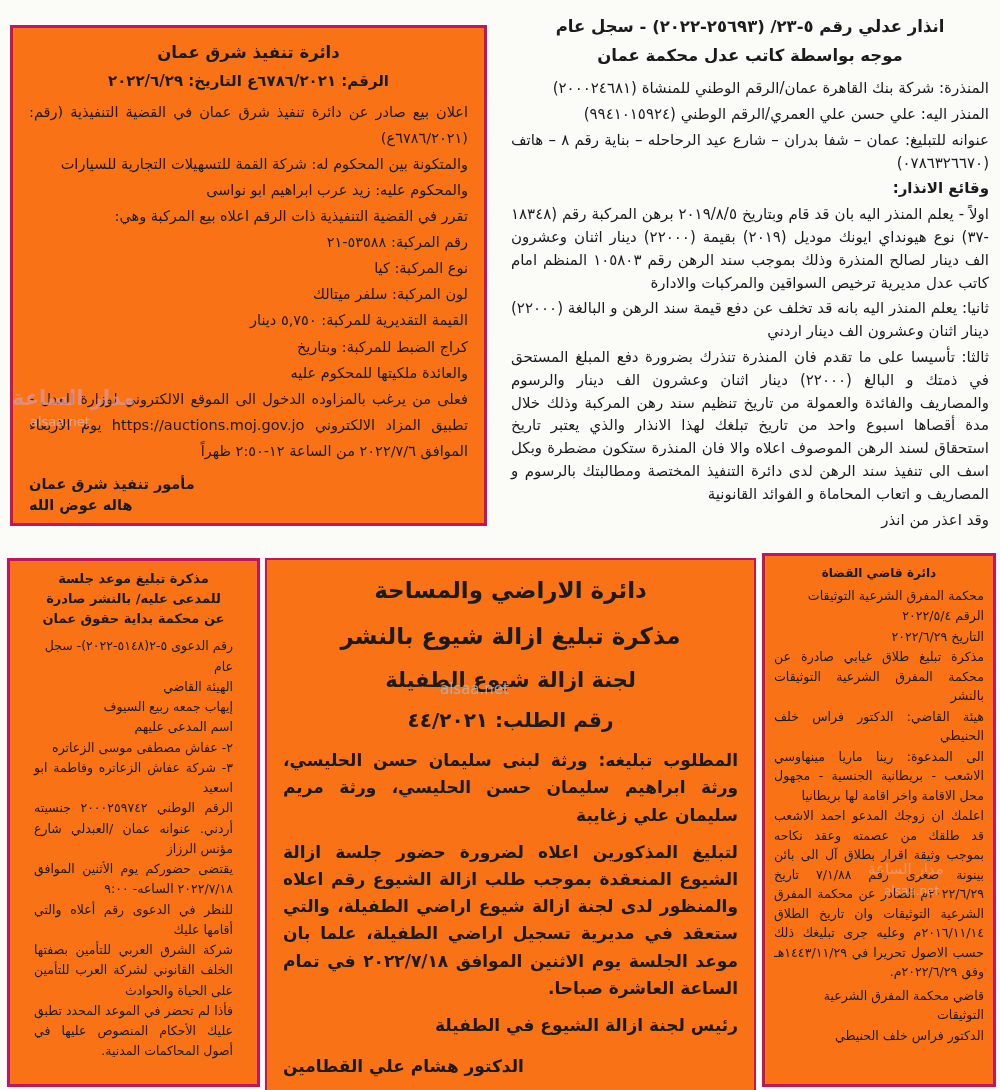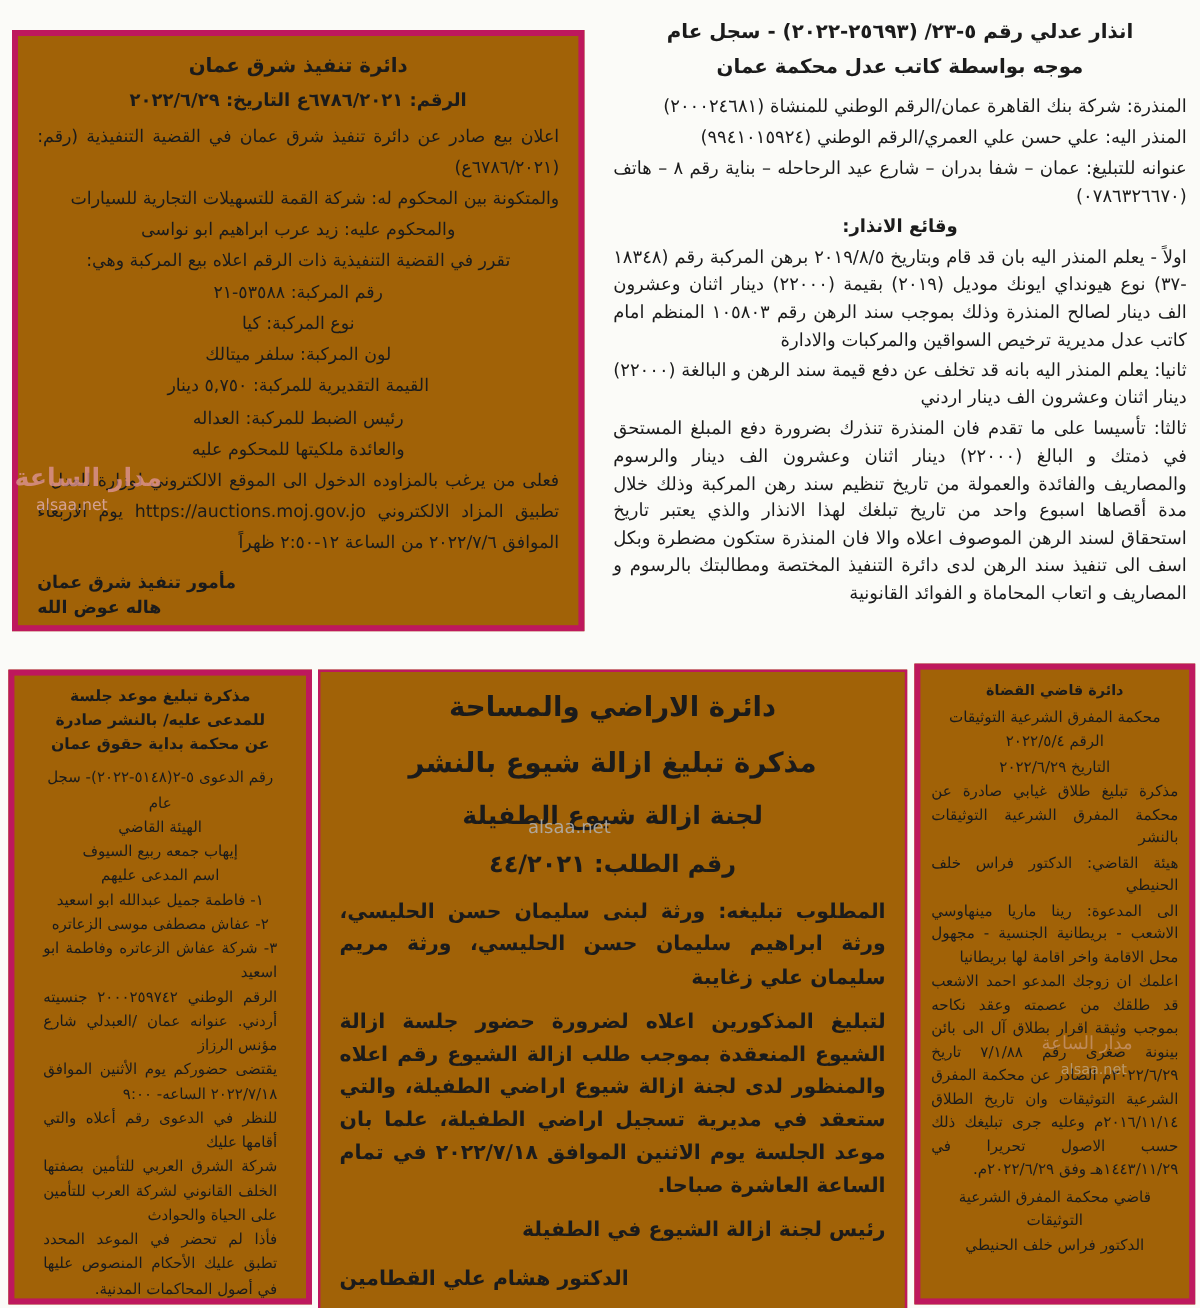--- a/index.html
+++ b/index.html
@@ -3,24 +3,24 @@
 <meta charset="utf-8">
 <style>
   * { margin:0; padding:0; box-sizing:border-box; }
   html,body { background:#efefec; }
   body {
     width:1000px; height:1090px; position:relative; overflow:hidden;
     background:#fbfbf8; color:#1b1b1b;
     font-family:"DejaVu Sans","Liberation Sans",sans-serif;
   }
   .notice { position:absolute; direction:rtl; overflow:hidden; }
-  .bordered { border:5px solid #be185d; background:#a16207; }
+  .bordered { border:3px solid #be185d; background:#f97316; }
   .bold { font-weight:bold; }
   .j { text-align:justify; }
-  p { text-align:center; }
+  p { text-align:right; }
 
   
   .n-warning { left:505px; top:12px; width:490px; height:527px; padding:2px 6px; font-size:15px; line-height:1.52; }
   .n-warning p { margin-bottom:3px; }
   .w-t1 { font-size:16.5px; font-weight:bold; text-align:center; margin-bottom:4px; }
   .w-t2 { font-size:16.5px; font-weight:bold; text-align:center; margin-bottom:9px; }
 
   
   .n-execution { left:10px; top:25px; width:477px; height:501px; padding:10px 16px 8px; font-size:14.5px; line-height:1.8; }
   .e-title { font-size:16.5px; font-weight:bold; text-align:center; }
@@ -60,50 +60,50 @@
 <section class="notice n-warning" lang="ar">
   <div class="w-t1">انذار عدلي رقم ٥-٢٣/ (٢٥٦٩٣-٢٠٢٢) - سجل عام</div>
   <div class="w-t2">موجه بواسطة كاتب عدل محكمة عمان</div>
   <p class="j">المنذرة: شركة بنك القاهرة عمان/الرقم الوطني للمنشاة (٢٠٠٠٢٤٦٨١)</p>
   <p class="j">المنذر اليه: علي حسن علي العمري/الرقم الوطني (٩٩٤١٠١٥٩٢٤)</p>
   <p class="j">عنوانه للتبليغ: عمان – شفا بدران – شارع عيد الرحاحله – بناية رقم ٨ – هاتف (٠٧٨٦٣٢٦٦٧٠)</p>
   <p class="bold">وقائع الانذار:</p>
   <p class="j">اولاً - يعلم المنذر اليه بان قد قام وبتاريخ ٢٠١٩/٨/٥ برهن المركبة رقم (١٨٣٤٨ -٣٧) نوع هيونداي ايونك موديل (٢٠١٩) بقيمة (٢٢٠٠٠) دينار اثنان وعشرون الف دينار لصالح المنذرة وذلك بموجب سند الرهن رقم ١٠٥٨٠٣ المنظم امام كاتب عدل مديرية ترخيص السواقين والمركبات والادارة</p>
   <p class="j">ثانيا: يعلم المنذر اليه بانه قد تخلف عن دفع قيمة سند الرهن و البالغة (٢٢٠٠٠) دينار اثنان وعشرون الف دينار اردني</p>
   <p class="j">ثالثا: تأسيسا على ما تقدم فان المنذرة تنذرك بضرورة دفع المبلغ المستحق في ذمتك و البالغ (٢٢٠٠٠) دينار اثنان وعشرون الف دينار والرسوم والمصاريف والفائدة والعمولة من تاريخ تنظيم سند رهن المركبة وذلك خلال مدة أقصاها اسبوع واحد من تاريخ تبلغك لهذا الانذار والذي يعتبر تاريخ استحقاق لسند الرهن الموصوف اعلاه والا فان المنذرة ستكون مضطرة وبكل اسف الى تنفيذ سند الرهن لدى دائرة التنفيذ المختصة ومطالبتك بالرسوم و المصاريف و اتعاب المحاماة و الفوائد القانونية</p>
+  <p>وقد اعذر من انذر</p>
 
 </section>
 
 <section class="notice bordered n-execution" lang="ar">
   <div class="e-title">دائرة تنفيذ شرق عمان</div>
   <div class="e-ref">الرقم: ٦٧٨٦/٢٠٢١ع  التاريخ: ٢٠٢٢/٦/٢٩</div>
   <p class="j">اعلان بيع صادر عن دائرة تنفيذ شرق عمان في القضية التنفيذية (رقم: (٦٧٨٦/٢٠٢١ع)</p>
   <p class="j">والمتكونة بين المحكوم له: شركة القمة للتسهيلات التجارية للسيارات</p>
   <p>والمحكوم عليه: زيد عرب ابراهيم ابو نواسى</p>
   <p>تقرر في القضية التنفيذية ذات الرقم اعلاه بيع المركبة وهي:</p>
   <p>رقم المركبة: ٥٣٥٨٨-٢١</p>
   <p>نوع المركبة: كيا</p>
   <p>لون المركبة: سلفر ميتالك</p>
   <p>القيمة التقديرية للمركبة: ٥,٧٥٠ دينار</p>
-  <p>رئيس الضبط للمركبة: العداله</p>
+  <p>كراج الضبط للمركبة: وبتاريخ</p>
   <p>والعائدة ملكيتها للمحكوم عليه</p>
   <p class="j">فعلى من يرغب بالمزاوده الدخول الى الموقع الالكتروني لوزارة العدل - تطبيق المزاد الالكتروني https://auctions.moj.gov.jo يوم الاربعاء الموافق ٢٠٢٢/٧/٦ من الساعة ١٢-٢:٥٠ ظهراً</p>
   <div class="e-sig">
     <div>مأمور تنفيذ شرق عمان</div>
     <div>هاله عوض الله</div>
   </div>
 </section>
 
 <section class="notice bordered n-session" lang="ar">
   <div class="s-title">مذكرة تبليغ موعد جلسة للمدعى عليه/ بالنشر صادرة عن محكمة بداية حقوق عمان</div>
   <p>رقم الدعوى ٥-٢(٥١٤٨-٢٠٢٢)- سجل عام</p>
   <p>الهيئة القاضي</p>
   <p>إيهاب جمعه ربيع السيوف</p>
   <p>اسم المدعى عليهم</p>
-  <p>١- فاطمة جميل عبدالله ابو اسعيد</p>
   <p>٢- عفاش مصطفى موسى الزعاتره</p>
   <p class="j">٣- شركة عفاش الزعاتره وفاطمة ابو اسعيد</p>
   <p class="j">الرقم الوطني ٢٠٠٠٢٥٩٧٤٢ جنسيته أردني. عنوانه عمان /العبدلي شارع مؤنس الرزاز</p>
   <p class="j">يقتضى حضوركم يوم الأثنين الموافق ٢٠٢٢/٧/١٨ الساعه- ٩:٠٠</p>
   <p class="j">للنظر في الدعوى رقم أعلاه والتي أقامها عليك</p>
   <p class="j">شركة الشرق العربي للتأمين بصفتها الخلف القانوني لشركة العرب للتأمين على الحياة والحوادث</p>
   <p class="j">فأذا لم تحضر في الموعد المحدد تطبق عليك الأحكام المنصوص عليها في أصول المحاكمات المدنية.</p>
 </section>
 
 <section class="notice bordered n-lands" lang="ar">

